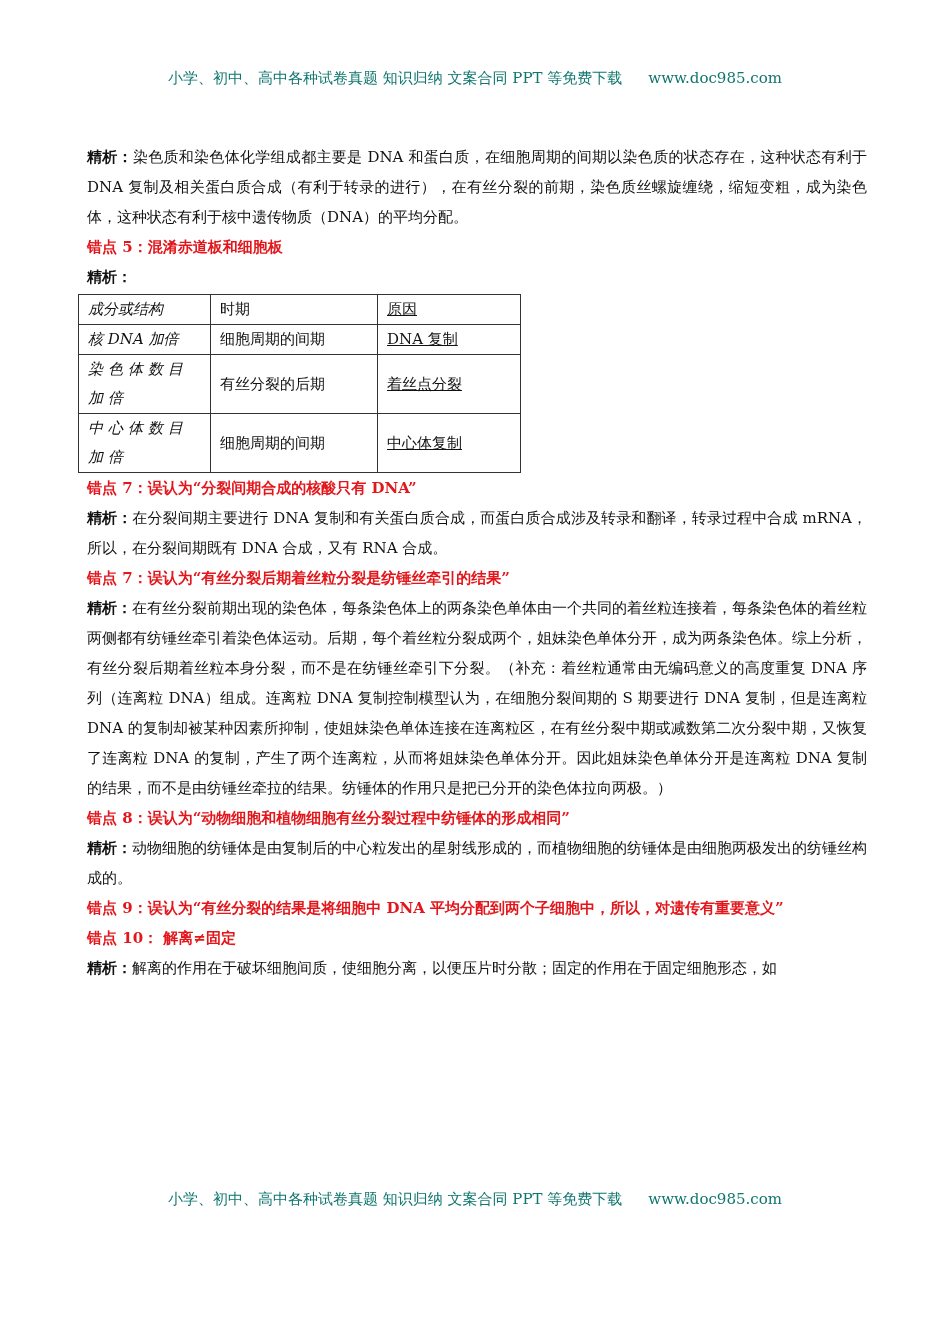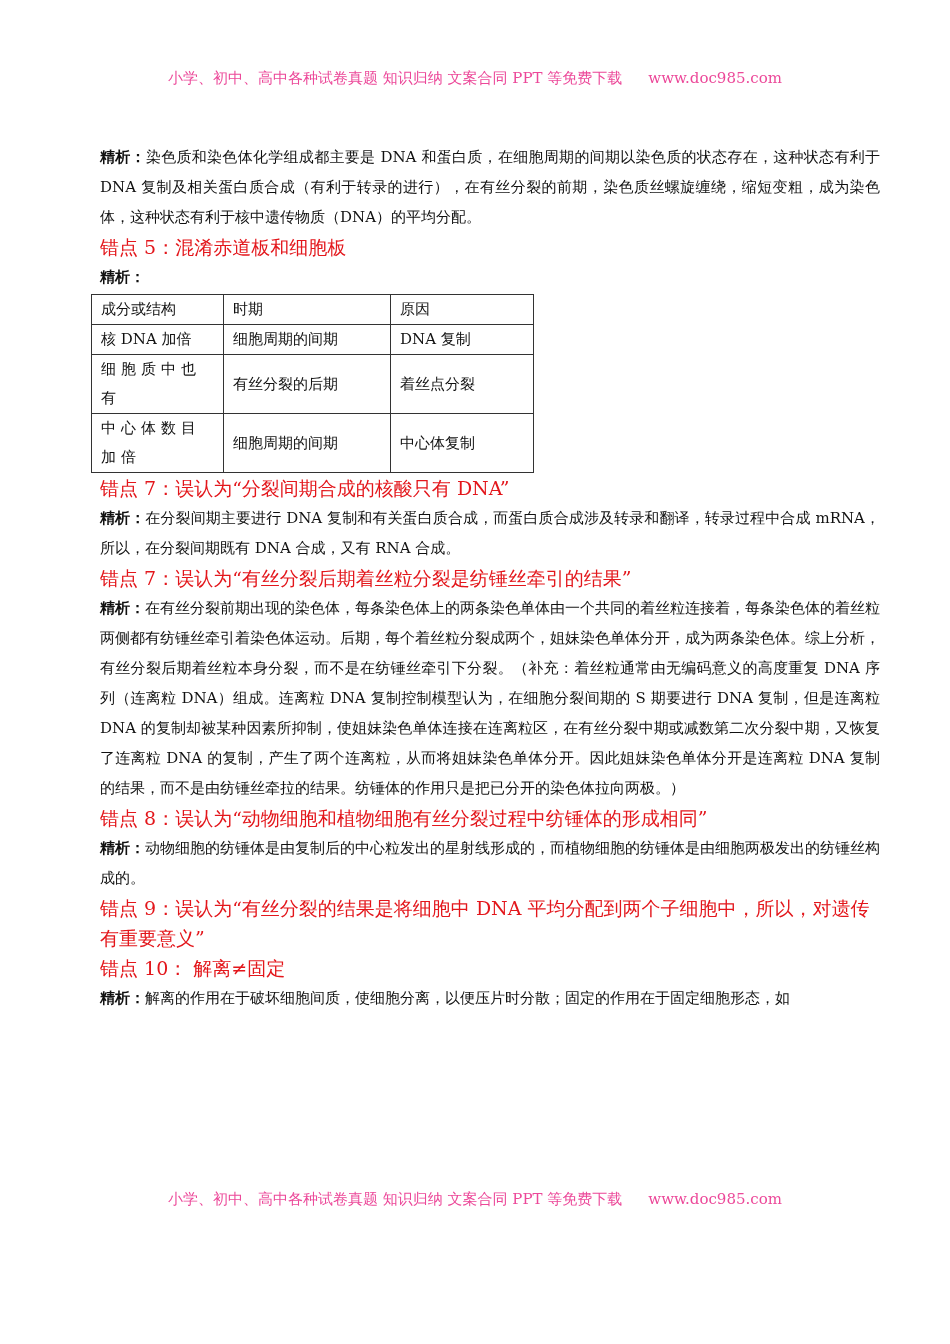--- a/index.html
+++ b/index.html
@@ -1,33 +1,33 @@
 <!DOCTYPE html>
 <html><head>
 <meta charset="utf-8">
 <style>
   html, body { margin: 0; padding: 0; background: #ffffff; }
   body { width: 950px; height: 1344px; position: relative; overflow: hidden;
          font-family: "DejaVu Serif", "Liberation Serif", serif; color: #111; }
   .page-header, .page-footer {
     position: absolute; left: 0; width: 950px; text-align: center;
-    font-size: 15px; color: #ec4899; letter-spacing: 0px;
+    font-size: 15px; color: #0f766e; letter-spacing: 0px;
   }
   .page-header { top: 69px; }
   .page-footer { top: 1190px; }
   .page-header .url, .page-footer .url { margin-left: 26px; }
-  .content { position: absolute; left: 100px; top: 142px; width: 780px; }
+  .content { position: absolute; left: 87px; top: 142px; width: 780px; }
   .para { font-size: 15px; line-height: 30px; margin: 0; text-align: justify; }
   .para .lbl { font-weight: bold; color: #111; }
-  .heading { font-size: 19px; line-height: 30px; margin: 0; color: #e3161b; font-weight: normal; }
+  .heading { font-size: 15px; line-height: 30px; margin: 0; color: #e3161b; font-weight: bold; }
   table.analysis { border-collapse: collapse; margin-left: -9px; width: 443px; margin-top: 2px; margin-bottom: 0px; }
   table.analysis td { border: 1px solid #333; font-size: 15px; padding: 0 9px; vertical-align: middle; line-height: 29px; }
-  table.analysis td.c1 { width: 113px; letter-spacing: 5px; }
+  table.analysis td.c1 { width: 113px; letter-spacing: 5px; font-style: italic; }
   table.analysis td.c2 { width: 148px; }
-  table.analysis td.c3 { width: 124px; }
+  table.analysis td.c3 { width: 124px; text-decoration: underline; }
   table.analysis tr.h29 td { height: 29px; }
   table.analysis tr.h58 td { height: 57px; }
 </style>
 </head>
 <body>
 
 <div class="page-header">
   <span>小学、初中、高中各种试卷真题  知识归纳  文案合同  PPT 等免费下载</span><span class="url">www.doc985.com</span>
 </div>
 
@@ -44,21 +44,21 @@
       <td class="c1" style="letter-spacing:0">成分或结构</td>
       <td class="c2">时期</td>
       <td class="c3">原因</td>
     </tr>
     <tr class="h29">
       <td class="c1" style="letter-spacing:0">核 DNA 加倍</td>
       <td class="c2">细胞周期的间期</td>
       <td class="c3">DNA 复制</td>
     </tr>
     <tr class="h58">
-      <td class="c1">细胞质中也有</td>
+      <td class="c1">染色体数目加倍</td>
       <td class="c2">有丝分裂的后期</td>
       <td class="c3">着丝点分裂</td>
     </tr>
     <tr class="h58">
       <td class="c1">中心体数目加倍</td>
       <td class="c2">细胞周期的间期</td>
       <td class="c3">中心体复制</td>
     </tr>
   </tbody>
     </table>

